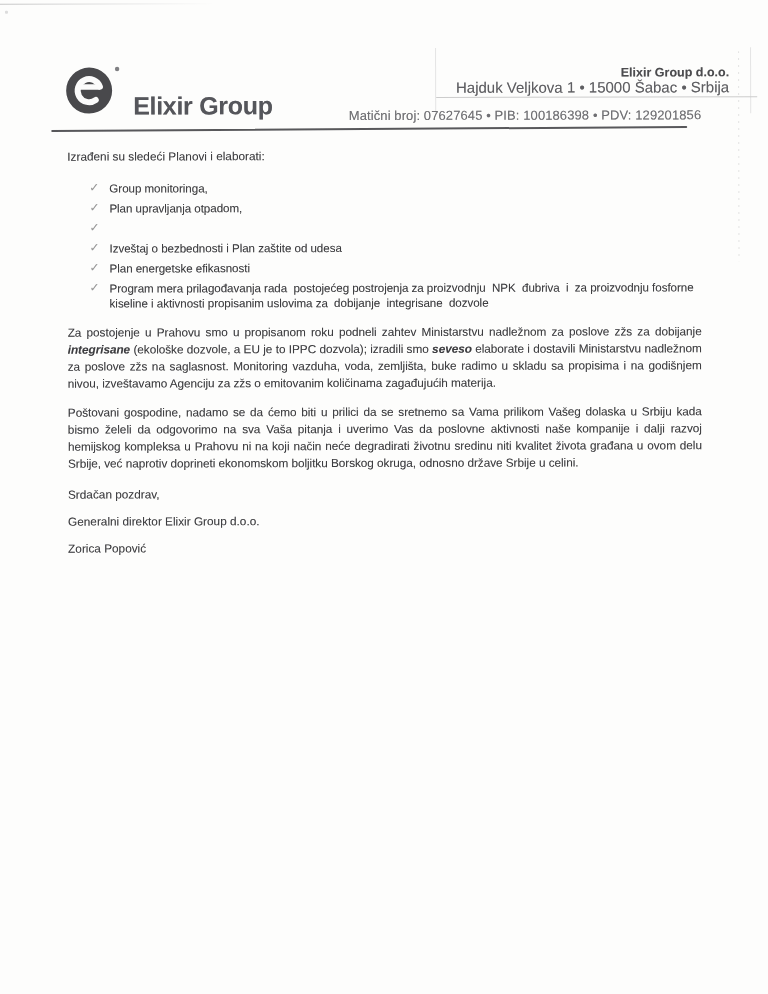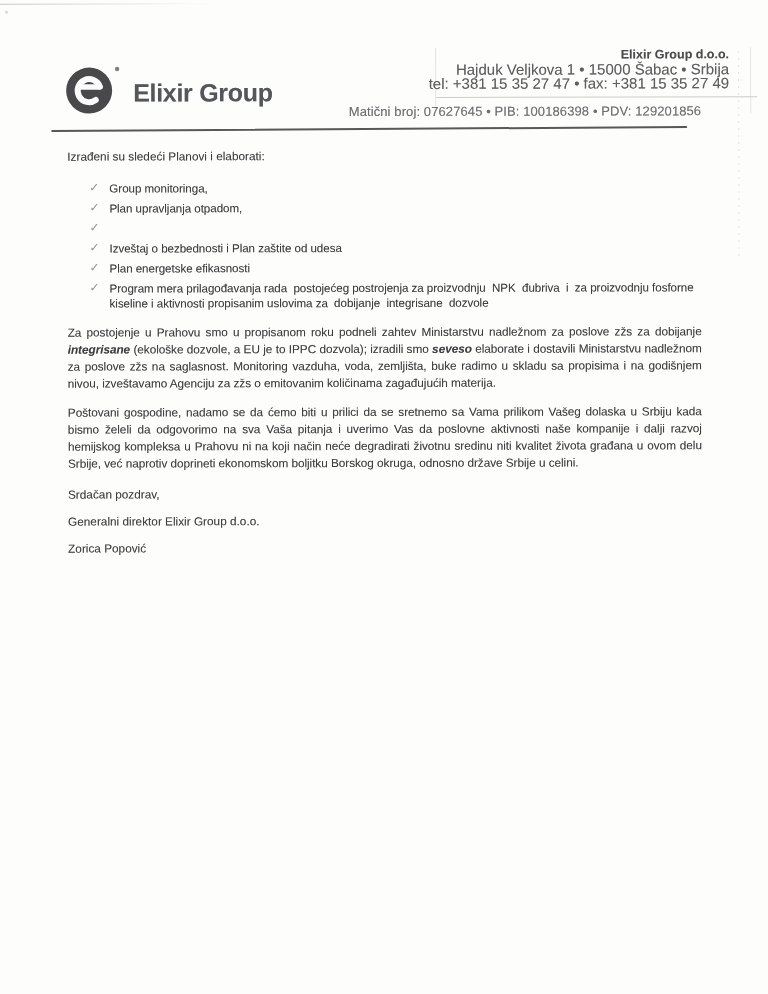--- a/index.html
+++ b/index.html
@@ -16,24 +16,24 @@
   .artifact-top-line { position:absolute; top:3px; left:0; width:215px; height:1px;
     background:linear-gradient(90deg,#c6c6c6,#e9e9e9 65%,transparent); }
   .artifact-speck { position:absolute; top:10px; left:6px; width:3px; height:3px;
     background:#dcdcdc; border-radius:1px; }
   .artifact-dash-vline { position:absolute; top:52px; left:739px; width:1px; height:210px;
     background:repeating-linear-gradient(180deg,#dadada 0 2px,transparent 2px 7px); opacity:.75; }
   .contact-vline-left { position:absolute; top:48px; left:436px; width:1px; height:66px; background:#e4e4e4; }
   .contact-vline-right { position:absolute; top:48px; left:751px; width:1px; height:66px; background:#e4e4e4; }
 
   
-  .logo-block { position:absolute; top:64px; left:66px; display:flex; align-items:center; }
+  .logo-block { position:absolute; top:64px; left:66px; display:flex; align-items:flex-end; }
   .wordmark { margin-left:12px; font-size:25px; font-weight:bold; color:#55565b; letter-spacing:-0.3px; }
 
-  .contact-block { position:absolute; top:48px; right:38px; text-align:right; }
+  .contact-block { position:absolute; top:66px; right:38px; text-align:right; }
   .contact-company { font-size:12.5px; font-weight:bold; color:#4c4c4f; line-height:15px; }
   .contact-line { font-size:15px; color:#5e5e62; line-height:14px; }
   .contact-rule { position:absolute; top:97px; left:437px; width:321px; height:1px; background:#cccccc; }
   .contact-registration { font-size:13px; color:#6f6f73; margin-top:13px; margin-right:28px; letter-spacing:0.1px; }
 
   .header-rule { position:absolute; top:128px; left:52px; width:636px; height:2px;
     background:#414144; border-radius:1px; opacity:.88; transform:rotate(-0.25deg); }
 
   
   main { position:absolute; top:139px; left:68px; width:634px; }
@@ -74,21 +74,20 @@
             <path d="M 13 22.3 L 34.8 22.3" stroke="#fbfbfb" stroke-width="5.5" fill="none"></path>
             <circle cx="52" cy="4.5" r="2.2" fill="#808083"></circle>
           </svg>
         </span>
         <span class="wordmark txt">Elixir Group</span>
       </div>
 
       <div class="contact-block">
         <div class="contact-company txt">Elixir Group d.o.o.</div>
         <div class="contact-line txt">Hajduk Veljkova 1 • 15000 Šabac  • Srbija</div>
-        <div class="contact-line txt">tel: +381 15 35 27 47  • fax: +381 15 35 27 49</div>
         <div class="contact-registration txt">Matični broj: 07627645 • PIB: 100186398 • PDV: 129201856</div>
       </div>
       <div class="contact-rule"></div>
     </header>
 
     <div class="header-rule"></div>
 
     <main>
       <p class="intro txt">Izrađeni su sledeći Planovi i elaborati:</p>
 

